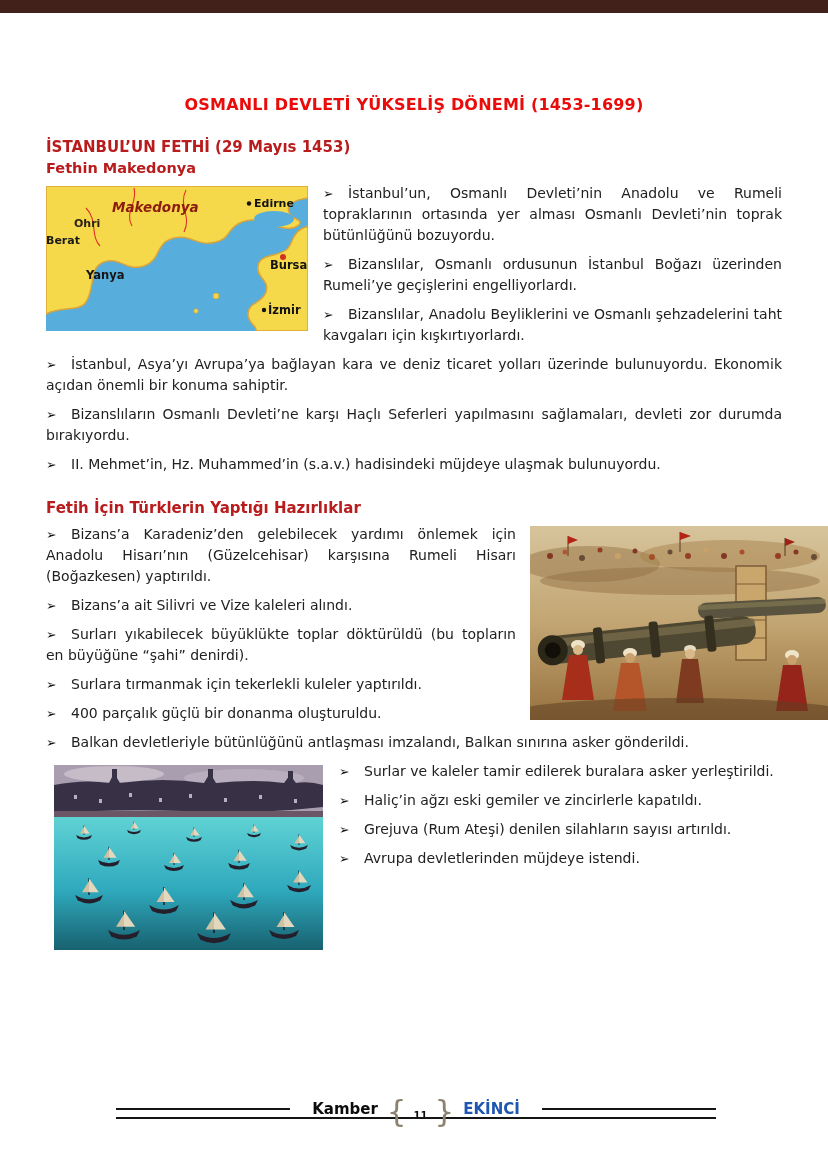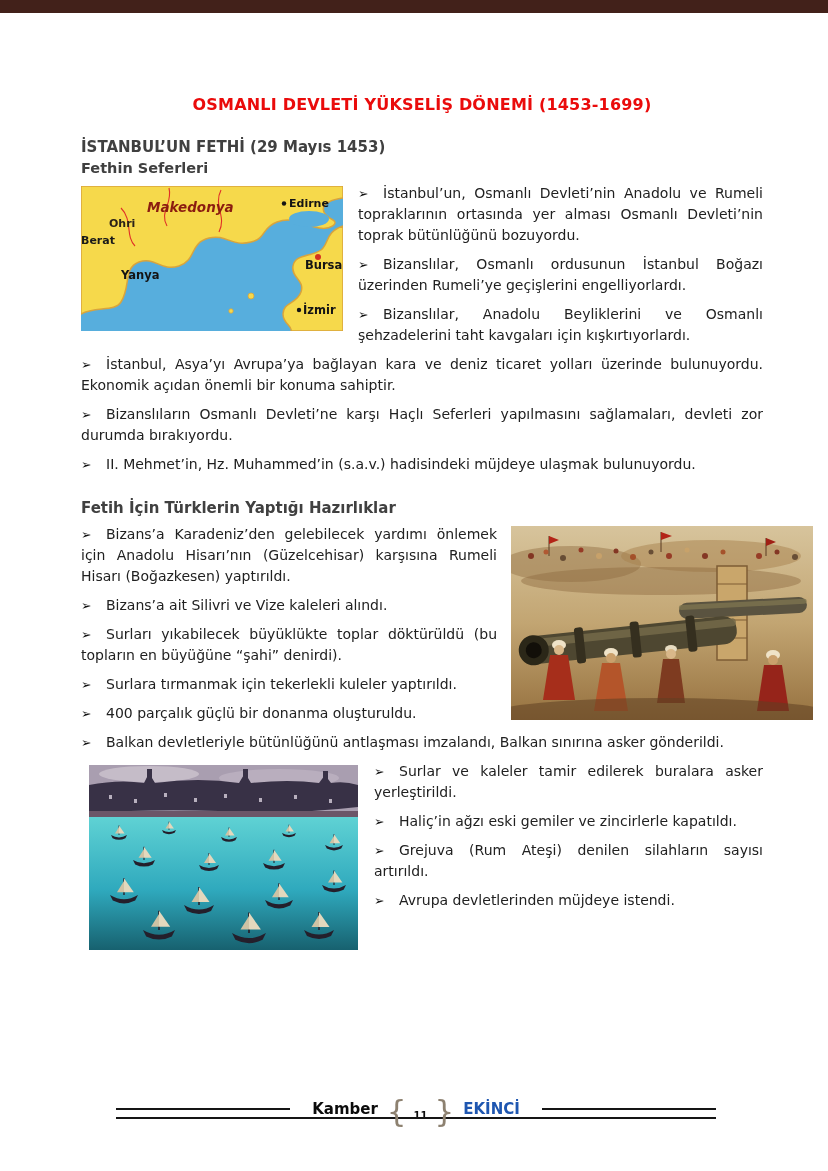--- a/index.html
+++ b/index.html
@@ -1,24 +1,24 @@
 <!DOCTYPE html>
 <html><head>
 <meta charset="utf-8">
 <style>
   * { margin:0; padding:0; box-sizing:border-box; }
   html,body { background:#ffffff; }
   body { width:828px; height:1171px; font-family:"DejaVu Sans", sans-serif; }
   .page { position:relative; width:828px; height:1171px; background:#ffffff; overflow:hidden; }
   .topbar { height:13px; background:#42211a; }
-  .content { padding:0 65px;margin-left:16px; }
+  .content { padding:0 46px; }
 
   .title { margin-top:82px; text-align:center; font-size:16px; font-weight:bold; color:#ea0b0b; letter-spacing:.2px; }
 
-  .h-blue { color:#404040; font-size:15px; font-weight:bold; }
+  .h-blue { color:#b91c1c; font-size:15px; font-weight:bold; }
   .h-top { margin-top:24px; }
   .sub { margin-top:4px; font-size:14.5px; }
 
   .flow { display:flow-root; margin-top:7px; }
   p.li { font-size:14px; line-height:21px; color:#212121; text-align:justify; margin:0 0 8px 0; }
   .mk { display:inline-block; width:25px; font-size:12.5px; color:#111; vertical-align:baseline; }
 
   figure { border:0; }
   .map-fig  { float:left;  width:262px; height:145px; margin:3px 15px 6px 0; }
   .cannon-fig { float:right; width:302px; height:194px; margin:2px -50px 8px 14px; }
@@ -42,21 +42,21 @@
 
 <div class="page">
   <div class="topbar"></div>
 
   <div class="content">
 
     <h1 class="title">OSMANLI DEVLETİ YÜKSELİŞ DÖNEMİ (1453-1699)</h1>
 
     <section>
       <h2 class="h-blue h-top">İSTANBUL’UN FETHİ (29 Mayıs 1453)</h2>
-      <h3 class="h-blue sub">Fethin Seferleri</h3>
+      <h3 class="h-blue sub">Fethin Makedonya</h3>
 
       <div class="flow">
         <figure class="map-fig">
           <svg viewBox="0 0 262 145">
             <rect width="262" height="145" fill="#57aedd"></rect>
             <path d="M0,0 H55 Q40,11 20,9 Q8,8 0,13 Z" fill="#eef2f4" opacity="0.85"></path>
             <g>
               <path d="M0,0 L262,0 L262,12 C235,16 240,28 252,34 C258,37 250,44 238,42 C220,39 212,30 196,36 C180,42 186,52 170,56 C150,61 146,48 128,52 C108,57 116,74 98,80 C80,86 74,70 58,76 C42,82 50,100 40,116 C34,126 14,120 0,128 Z" fill="#f6d94b" stroke="#d9a43c" stroke-width="1.5"></path>
               <ellipse cx="228" cy="33" rx="20" ry="8" fill="#57aedd"></ellipse>
               <path d="M262,40 C244,46 248,58 240,64 C230,71 214,68 212,80 C210,92 224,94 220,106 C216,118 202,116 202,128 C202,138 212,140 210,145 L262,145 Z" fill="#f6d94b" stroke="#d9a43c" stroke-width="1.5"></path>

